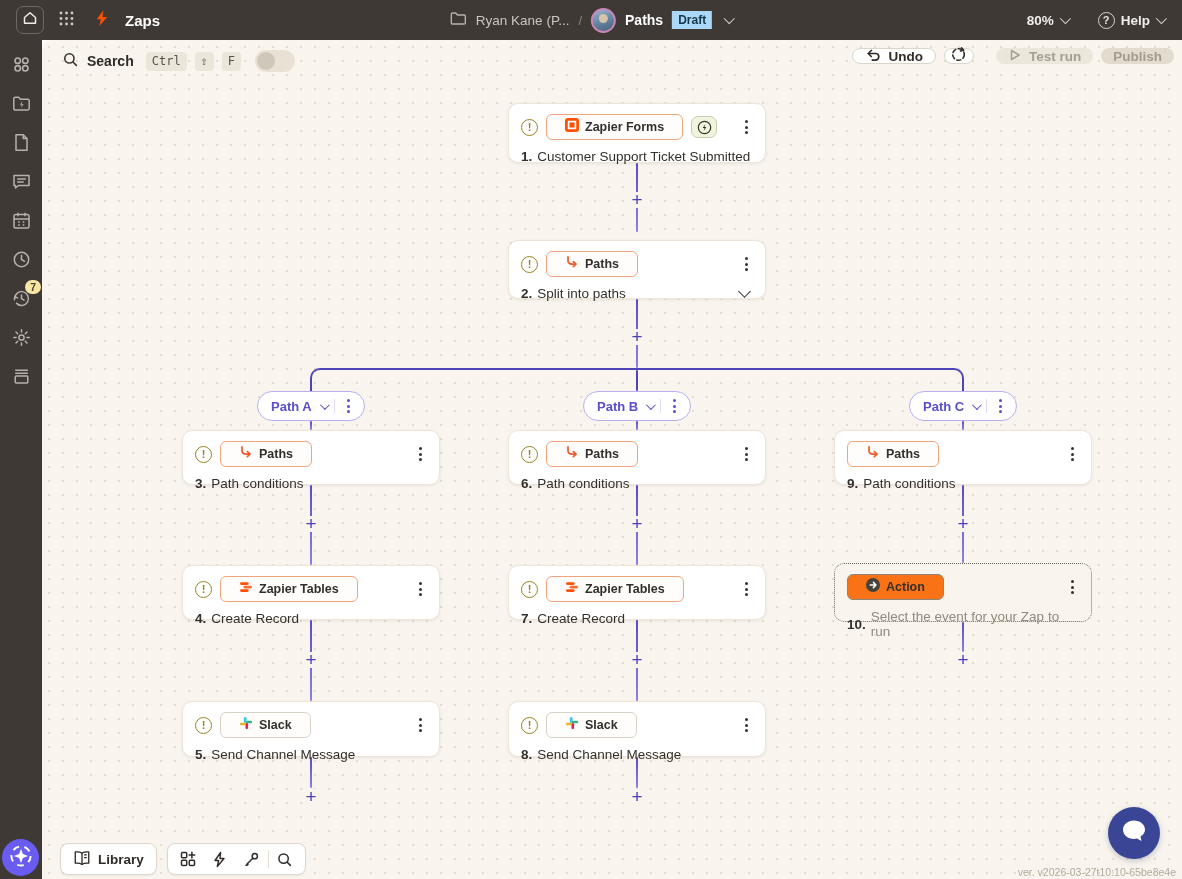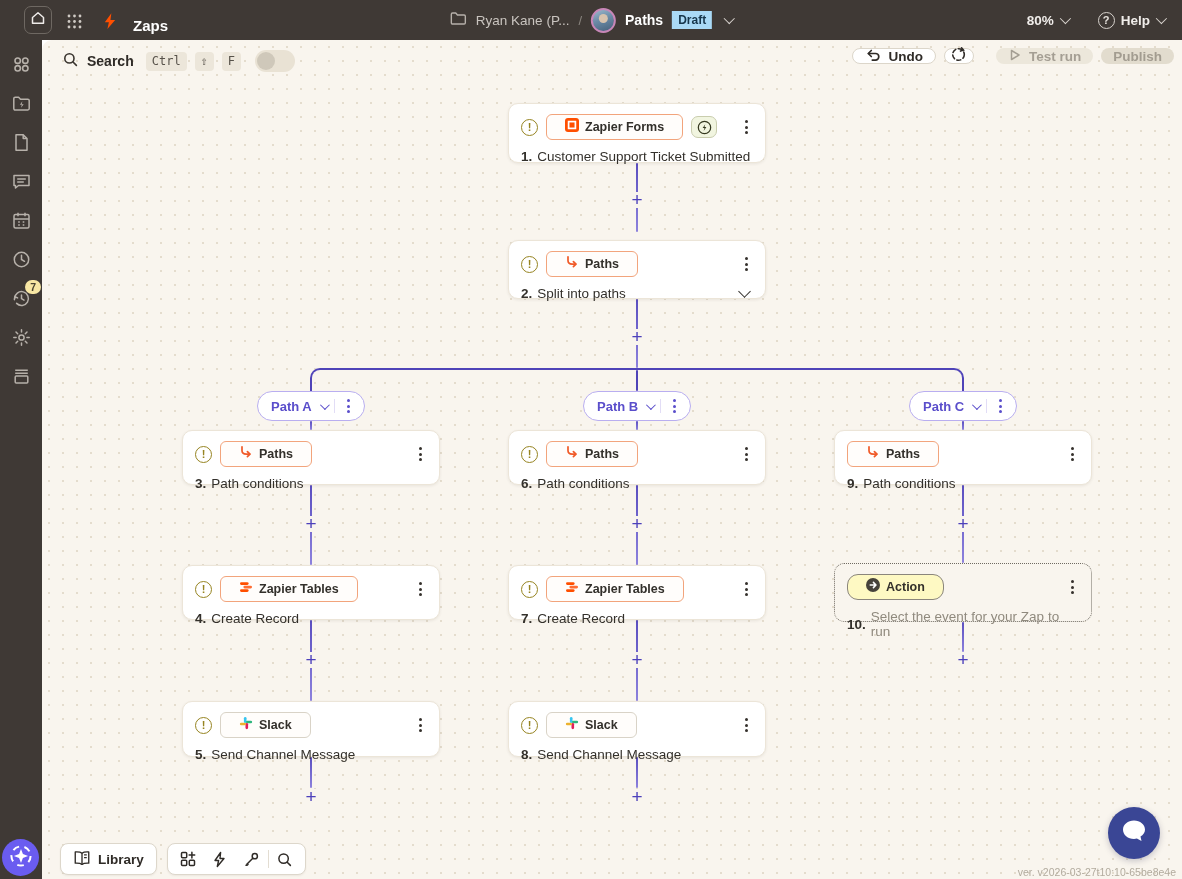--- a/index.html
+++ b/index.html
@@ -3,21 +3,21 @@
 <meta charset="utf-8">
 <style>
   * { margin:0; padding:0; box-sizing:border-box; }
   html,body { width:1182px; height:879px; overflow:hidden; background:#fff;
     font-family:"Liberation Sans","DejaVu Sans",sans-serif; }
   .app { position:relative; width:1182px; height:879px; }
 
   
   .header { position:absolute; left:0; top:0; width:1182px; height:40px;
     background:#3F3935; display:flex; align-items:center; color:#efeceA; z-index:30; }
-  .h-left { display:flex; align-items:flex-end; gap:14px; padding-left:24px; }
+  .h-left { display:flex; align-items:center; gap:14px; padding-left:16px; }
   .home-btn { width:28px; height:28px; border:1px solid #6e6862; border-radius:7px;
     display:flex; align-items:center; justify-content:center; }
   .h-title { font-weight:700; font-size:15px; color:#fff; }
   .h-center { position:absolute; left:50%; top:0; height:40px; transform:translateX(-50%);
     display:flex; align-items:center; gap:9px; white-space:nowrap; }
   .folder-name { color:#c9c4bf; font-size:13.5px; }
   .bc-sep { color:#8a857f; font-size:13px; }
   .avatar { width:25px; height:25px; border-radius:50%; border:2px solid #c887b8;
     background:linear-gradient(160deg,#9db9cd 0%,#6b8aa6 45%,#46607a 100%); position:relative; overflow:hidden; }
   .avatar:after { content:""; position:absolute; left:6px; top:4px; width:9px; height:9px;
@@ -67,21 +67,21 @@
   
   .node { position:absolute; width:258px; background:#fff; border:1px solid #ece5d8;
     border-radius:10px; box-shadow:0 1px 3px rgba(70,58,45,.09); padding:10px 12px 11px; }
   .node.dashed { background:#F9F5EE; border:1.6px dotted #6f6a61; box-shadow:none; }
   .n-row1 { display:flex; align-items:center; gap:8px; }
   .warn { width:17px; height:17px; min-width:17px; border:1.7px solid #968421; border-radius:50%;
     color:#968421; font-size:11px; font-weight:700; display:flex; align-items:center; justify-content:center; }
   .chip { display:inline-flex; align-items:center; gap:6px; border:1px solid #F2A47C; background:#fffdfb;
     border-radius:6px; padding:3px 18px; font-size:12.5px; font-weight:700; color:#33302b; line-height:15px; }
   .chip.gray { border-color:#d9d3c7; }
-  .chip.action-chip { border-color:#8b867c; background:#fef9c3;border-radius:11px; }
+  .chip.action-chip { border-color:#8b867c; background:#f97316; }
   .instant { width:26px; height:22px; border:1px solid #c9cdae; background:#F1F5E0; border-radius:7px;
     display:flex; align-items:center; justify-content:center; }
   .kebab { margin-left:auto; display:flex; flex-direction:column; gap:2.5px; padding:3px 5px; cursor:pointer; }
   .kebab i { width:3px; height:3px; border-radius:50%; background:#35312c; }
   .kebab.purple i { background:#5A4ECB; }
   .n-title { margin-top:9px; font-size:13.5px; color:#33302b; display:flex; align-items:center; gap:5px; }
   .n-title b { font-weight:700; }
   .n-title .muted { color:#908a7e; }
   .n-chev { width:9px; height:9px; border-right:1.8px solid #33302b; border-bottom:1.8px solid #33302b;
     transform:rotate(45deg); margin-left:auto; margin-right:4px; margin-top:-4px; }

